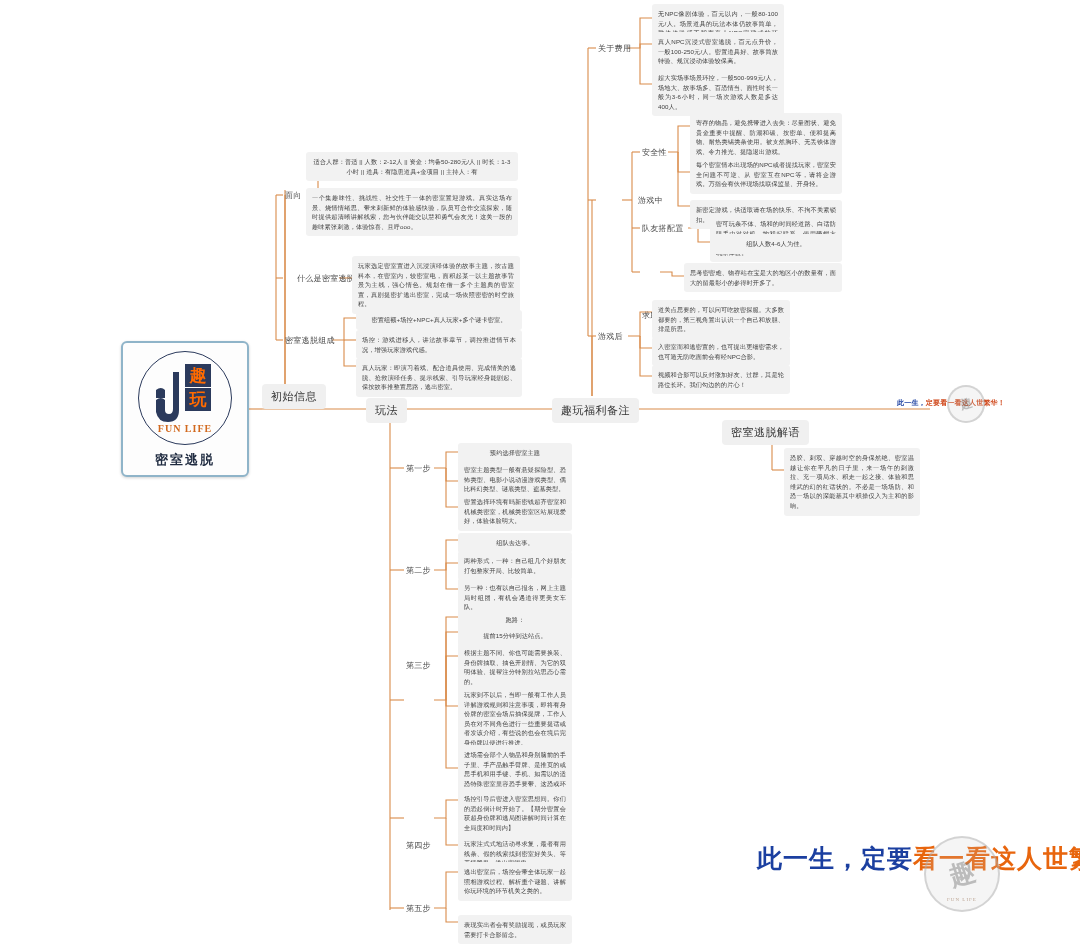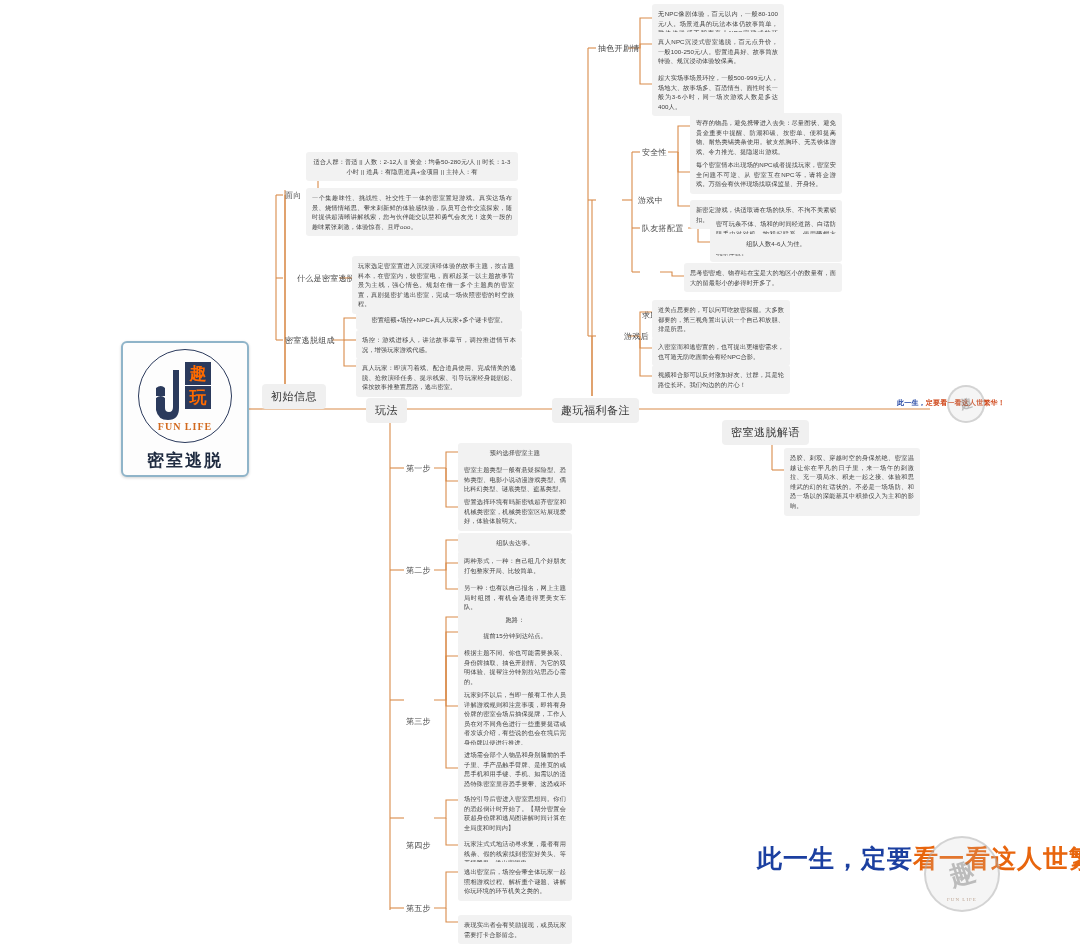--- a/index.html
+++ b/index.html
@@ -54,21 +54,21 @@
   }
   .logo-sub{
     position:absolute;bottom:10px;left:0;right:0;
     text-align:center;
     font-size:10px;letter-spacing:1px;
     color:#d2691e;font-weight:bold;
     font-family:"Liberation Serif",serif;
   }
   .root-label{
     margin-top:6px;
-    font-size:17px;font-weight:bold;color:#1f2b40;
+    font-size:13px;font-weight:bold;color:#1f2b40;
     letter-spacing:2px;
   }
 
   
   .l1{
     position:absolute;
     background:#f0f0f0;
     border-radius:4px;
     font-size:11px;
     color:#333;
@@ -258,27 +258,27 @@
   <div class="l1" style="left:366px;top:398px;">玩法</div>
   <div class="l1" style="left:552px;top:398px;">趣玩福利备注</div>
   <div class="l1" style="left:722px;top:420px;">密室逃脱解语</div>
 
   <div class="l2" style="left:285px;top:190px;">面向</div>
   <div class="l2" style="left:285px;top:273px;margin-left:12px;">什么是密室逃脱</div>
   <div class="l2" style="left:285px;top:335px;">密室逃脱组成</div>
 
   <div class="l2" style="left:406px;top:463px;">第一步</div>
   <div class="l2" style="left:406px;top:565px;">第二步</div>
-  <div class="l2" style="left:406px;top:716px;">第三步</div>
+  <div class="l2" style="left:406px;top:660px;">第三步</div>
   <div class="l2" style="left:406px;top:840px;">第四步</div>
   <div class="l2" style="left:406px;top:903px;">第五步</div>
 
-  <div class="l2" style="left:598px;top:43px;">抽色开剧情</div>
+  <div class="l2" style="left:598px;top:43px;">关于费用</div>
   <div class="l2" style="left:598px;top:195px;margin-left:40px;">游戏中</div>
-  <div class="l2" style="left:624px;top:331px;">游戏后</div>
+  <div class="l2" style="left:598px;top:331px;">游戏后</div>
 
   <div class="l2" style="left:642px;top:147px;text-align:center;">安全性</div>
   <div class="l2" style="left:642px;top:223px;">队友搭配置</div>
   <div class="l2" style="left:642px;top:267px;margin-top:43px;">求助</div>
 
   <div class="leaf center" style="left:306px;top:152px;width:212px;">适合人群：普适 || 人数：2-12人 || 资金：均备50-280元/人 || 时长：1-3小时 || 道具：有隐患道具+金项目 || 主持人：有</div>
   <div class="leaf" style="left:306px;top:188px;width:212px;">一个集趣味性、挑战性、社交性于一体的密室置迎游戏。真实达场布景、烧情情绪思、带来刺新鲜的体验感快验，队员可合作交流探索，随时提供超清晰讲解线索，您与伙伴能交以慧和勇气会友光！这关一段的趣味紧张刺激，体验惊喜、且呼ooo。</div>
 
   <div class="leaf" style="left:352px;top:256px;width:168px;">玩家选定密室置进入沉浸演绎体验的故事主题，按古题科本，在密室内，较密室电，面积起某一以主题故事背景为主线，强心情色。规划在借一多个主题典的密室置，真剧提密扩逃出密室，完成一场依照密密的时空旅程。</div>
 

